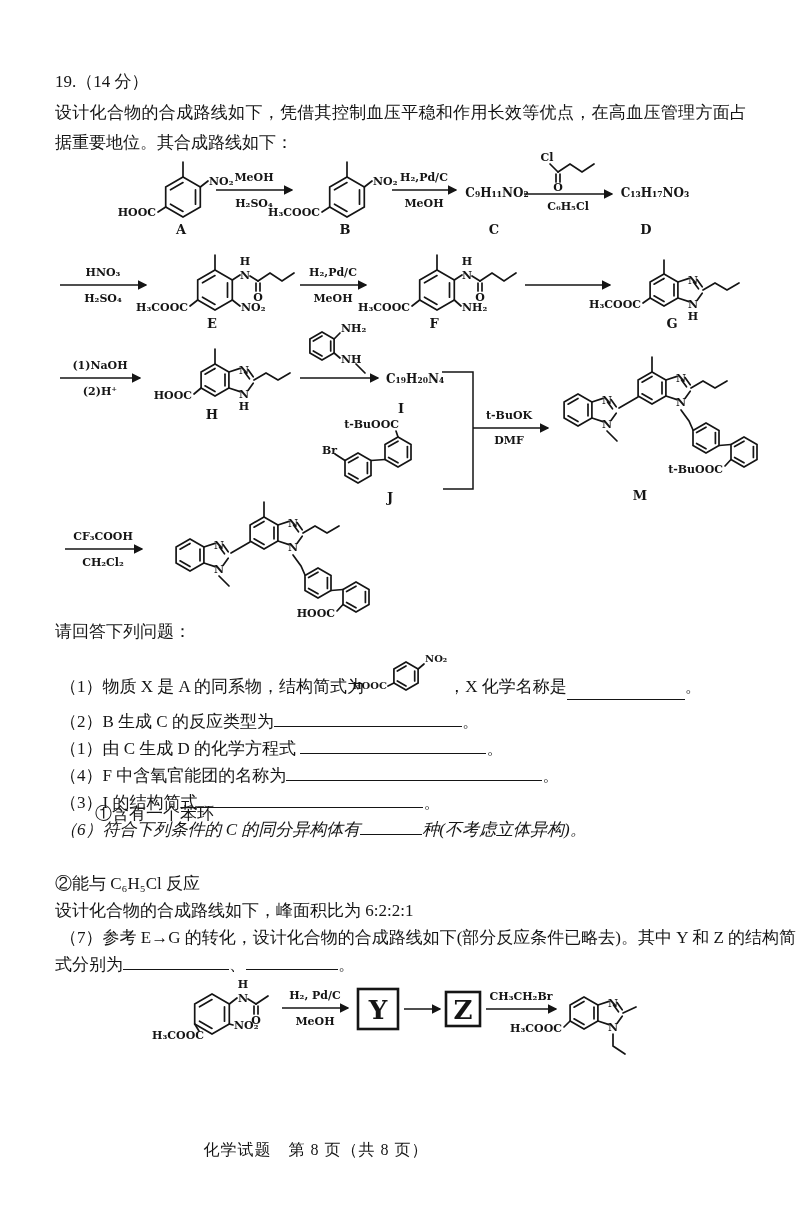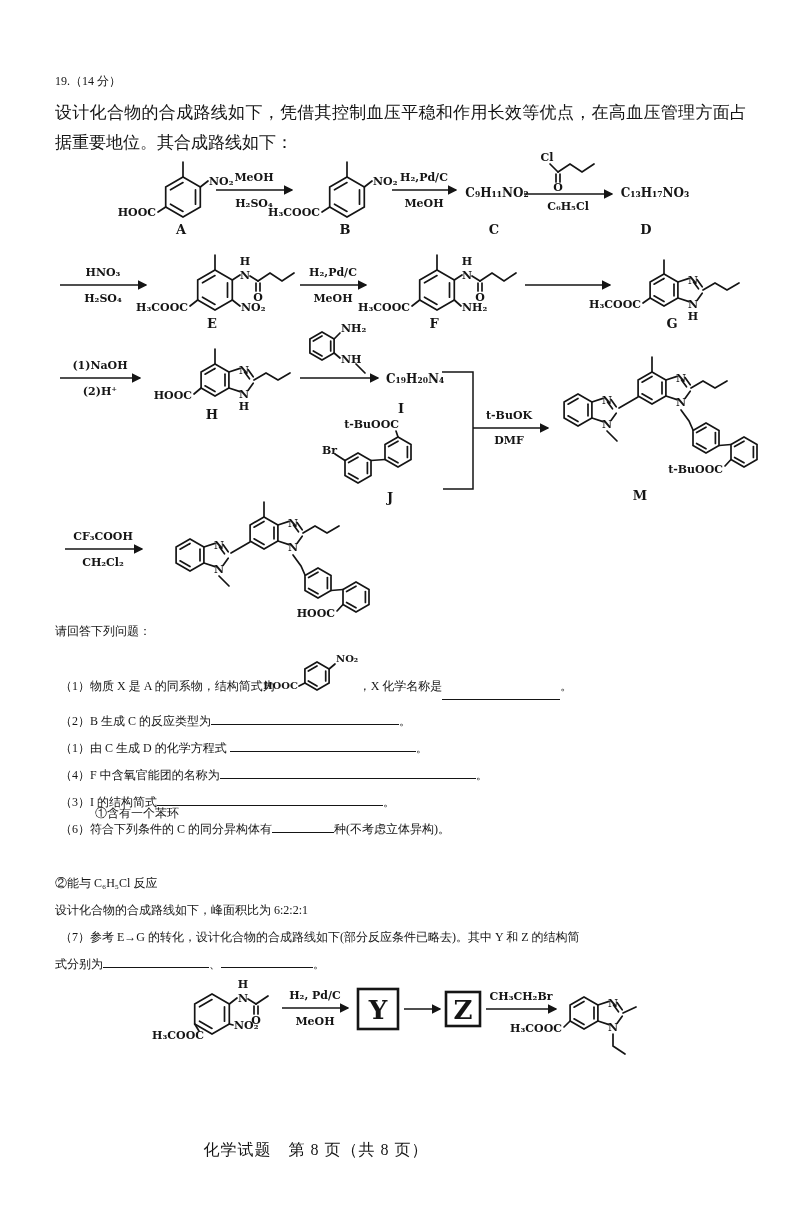--- a/index.html
+++ b/index.html
@@ -1,21 +1,21 @@
 <!DOCTYPE html>
 <html><head>
 <meta charset="utf-8">
 <style>
   html,body{margin:0;padding:0;}
   body{
     width:800px;height:1206px;position:relative;background:#ffffff;
     font-family:"Liberation Serif", serif;color:#151515;
   }
   .abs{position:absolute;}
-  .txt{font-size:12px;line-height:27px;white-space:nowrap;}
+  .txt{font-size:17px;line-height:27px;white-space:nowrap;}
   .para{font-size:17px;line-height:30px;text-align:justify;white-space:normal;}
   .blank{display:inline-block;border-bottom:1.2px solid #151515;height:16px;vertical-align:baseline;}
   .qline{display:flex;align-items:flex-end;}
   svg{position:absolute;left:0;overflow:visible;}
   .bond{stroke:#151515;stroke-width:1.7;fill:none;stroke-linecap:round;}
   .arrow{stroke:#151515;stroke-width:1.5;fill:none;}
   text{font-family:"DejaVu Serif", serif;font-weight:bold;fill:#151515;}
   .t11{font-size:11px;}
   .t12{font-size:12px;}
   .t10{font-size:10px;}
@@ -299,21 +299,21 @@
 </div>
 
 <div class="abs txt" style="left:60px;top:762px;">
   <span>（4）F 中含氧官能团的名称为</span><span class="blank" style="width:256px;"></span><span>。</span>
 </div>
 
 <div class="abs txt" style="left:60px;top:789px;">
   <span>（3）I 的结构简式</span><span class="blank" style="width:226px;"></span><span>。</span>
 </div>
 
-<div class="abs txt" style="left:60px;top:816px;">
+<div class="abs txt" style="left:60px;top:816px;font-style:italic;">
   <span>（6）符合下列条件的 C 的同分异构体有</span><span class="blank" style="width:62px;"></span><span>种(不考虑立体异构)。</span>
 </div>
 
 <div class="abs txt" style="left:55px;top:800px;margin-left:40px;">①含有一个苯环</div>
 <div class="abs txt" style="left:55px;top:870px;">②能与 C₆H₅Cl 反应</div>
 <div class="abs txt" style="left:55px;top:897px;">设计化合物的合成路线如下，峰面积比为 6:2:2:1</div>
 
 <div class="abs txt" style="left:60px;top:924px;">（7）参考 E→G 的转化，设计化合物的合成路线如下(部分反应条件已略去)。其中 Y 和 Z 的结构简</div>
 <div class="abs txt" style="left:55px;top:951px;">
   <span>式分别为</span><span class="blank" style="width:106px;"></span><span>、</span><span class="blank" style="width:92px;"></span><span>。</span>

